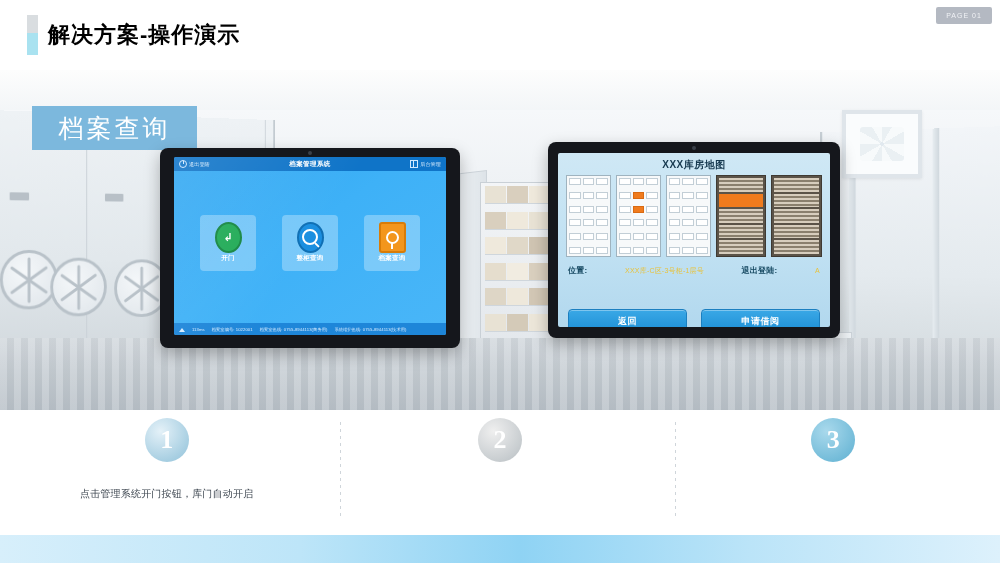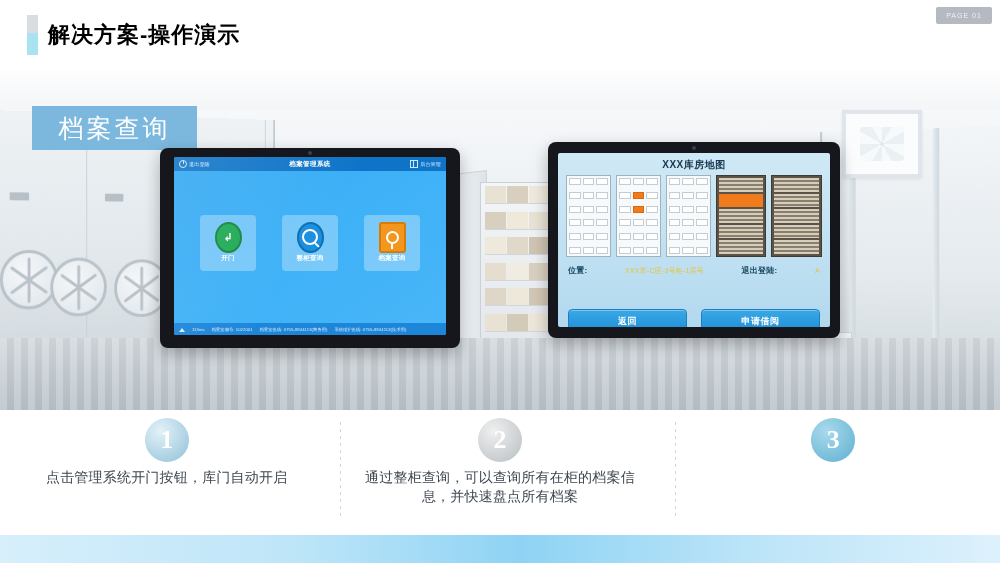--- a/index.html
+++ b/index.html
@@ -162,21 +162,21 @@
   
   .steps{position:absolute;left:0;top:410px;width:1000px;height:120px;background:#fff;z-index:20;
          display:flex;}
   .step{flex:1;position:relative;text-align:center;padding:0 30px;box-sizing:border-box;}
   .num{width:44px;height:44px;border-radius:50%;margin:8px auto 0;display:flex;align-items:center;
        justify-content:center;color:#fff;font-size:26px;font-weight:bold;
        font-family:"Liberation Serif","DejaVu Serif",serif;}
   .num.n1{background:radial-gradient(circle at 35% 30%,#e4f1f8,#a8cfe2 70%,#93c3da);}
   .num.n2{background:radial-gradient(circle at 35% 30%,#efefef,#c8cdd0 70%,#b6bcc0);}
   .num.n3{background:radial-gradient(circle at 35% 30%,#a9d9ec,#74bcd9 70%,#5fb0d2);}
-  .desc{margin-top:6px;color:#3d4650;font-size:14px;line-height:19px;letter-spacing:.2px;}
+  .desc{margin-top:22px;color:#3d4650;font-size:10px;line-height:19px;letter-spacing:.2px;}
   .vdiv{position:absolute;top:12px;width:1px;height:96px;
         background:repeating-linear-gradient(180deg,#cfd5da 0 3px,transparent 3px 7px);}
 
   
   .footer{position:absolute;left:0;bottom:0;width:1000px;height:28px;
           background:linear-gradient(90deg,#d7effb 0%,#bde5f8 30%,#8fd3f4 52%,#bbe4f8 75%,#ddf1fc 100%);}
 </style>
 </head>
 <body>
 
@@ -477,21 +477,20 @@
   <div class="steps">
     <div class="vdiv" style="left:340px"></div>
     <div class="vdiv" style="left:675px"></div>
 
     <div class="step">
       <div class="num n1">1</div>
       <div class="desc">点击管理系统开门按钮，库门自动开启</div>
     </div>
     <div class="step">
       <div class="num n2">2</div>
-      <div class="desc">通过整柜查询，可以查询所有在柜的档案信息，并快速盘点所有档案</div>
     </div>
     <div class="step">
       <div class="num n3">3</div>
     </div>
   </div>
 
   <div class="footer"></div>
 </div>
 
 </body></html>

